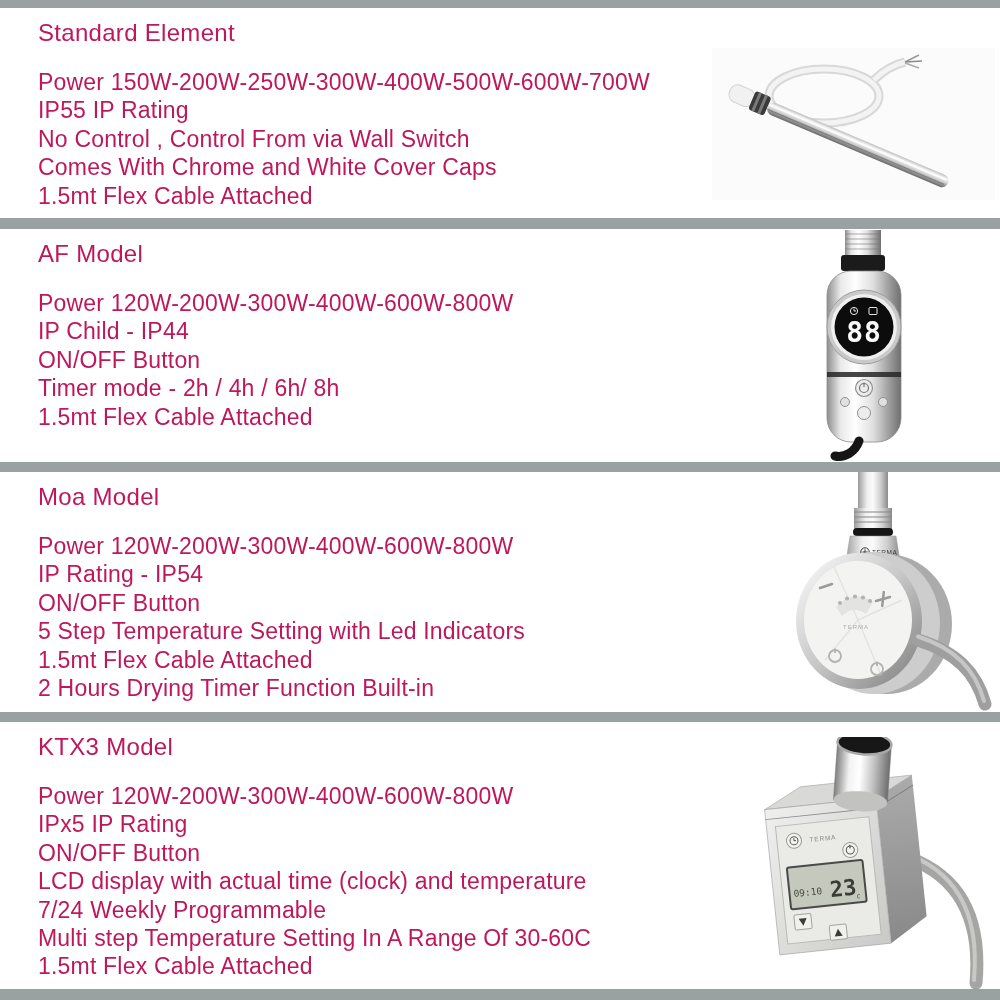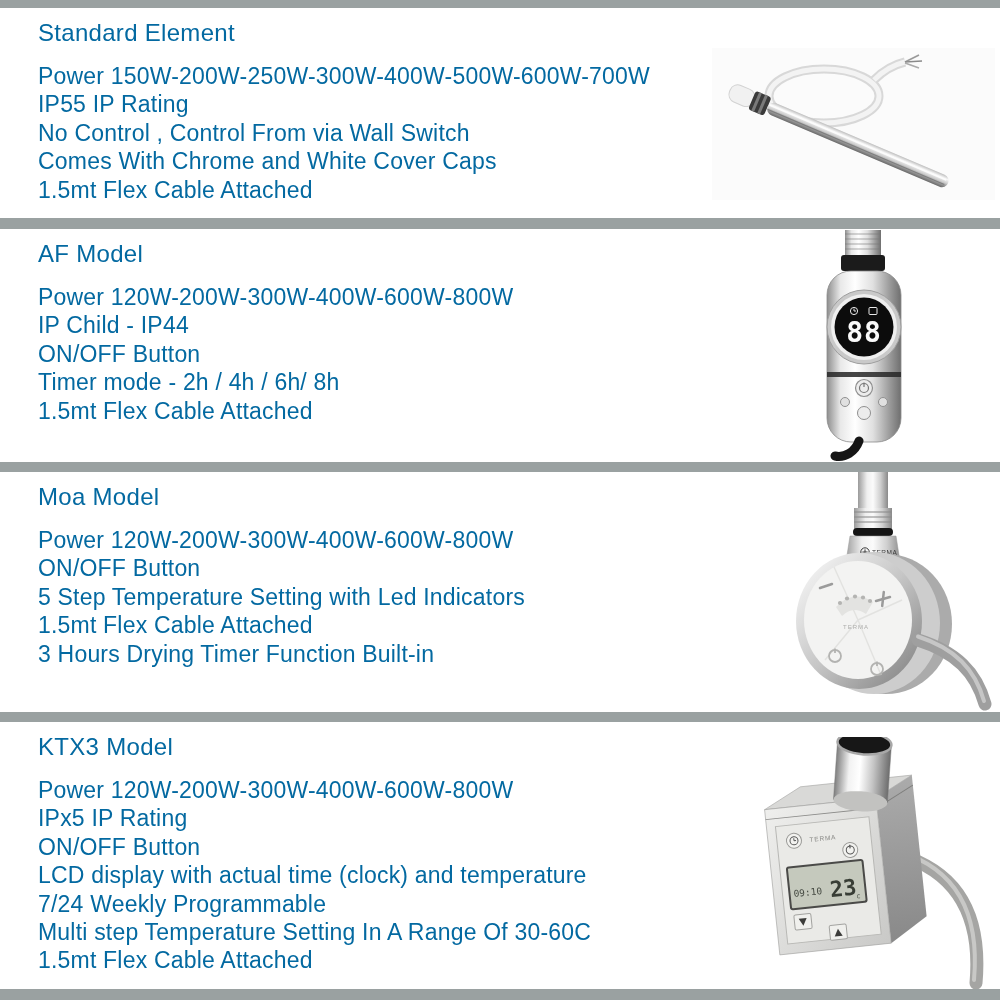--- a/index.html
+++ b/index.html
@@ -1,33 +1,33 @@
 <!DOCTYPE html>
 <html><head>
 <meta charset="utf-8">
 <style>
   html,body{margin:0;padding:0;background:#ffffff;}
   .page{
     position:relative;width:1000px;height:1000px;overflow:hidden;
-    background:#ffffff;color:#0369a1;
+    background:#ffffff;color:#be185d;
     font-family:"Liberation Sans",sans-serif;
   }
   .bar{position:absolute;left:0;width:1000px;background:#9aa1a1;}
   .bar.top{top:0;height:8px;}
   .bar.d1{top:218px;height:11px;}
   .bar.d2{top:462px;height:10px;}
   .bar.d3{top:712px;height:10px;}
   .bar.bottom{top:989px;height:11px;}
   .section{position:absolute;left:0;width:1000px;padding:10px 0 0 38px;box-sizing:border-box;}
   .sec1{top:8px;height:210px;}
   .sec2{top:229px;height:258px;}
   .sec3{top:472px;height:240px;border-radius:21px;}
   .sec4{top:722px;height:311px;}
   .section-title{font-size:24px;line-height:30px;letter-spacing:0.3px;}
-  .spec-list{margin-top:14px;}
+  .spec-list{margin-top:20px;}
   .spec-line{font-size:23px;line-height:28.4px;letter-spacing:0.2px;white-space:nowrap;}
   .photo{position:absolute;display:block;}
   .photo1{left:712px;top:48px;}
   .photo2{left:795px;top:230px;}
   .photo3{left:778px;top:472px;}
   .photo4{left:732px;top:737px;}
   svg text{font-family:"Liberation Sans",sans-serif;}
   svg text.lcd{font-family:"DejaVu Sans Mono",monospace;}
 </style>
 </head>
@@ -135,24 +135,25 @@
     </g>
     <path d="M 64 211 C 60 222 50 228 40 226" stroke="#151515" stroke-width="9" fill="none" stroke-linecap="round"></path>
   </svg>
 
   <div class="bar d2"></div>
 
   <div class="section sec3">
     <div class="section-title">Moa Model</div>
     <div class="spec-list">
       <div class="spec-line">Power 120W-200W-300W-400W-600W-800W</div>
+      <div class="spec-line">IP Rating - IP54</div>
       <div class="spec-line">ON/OFF Button</div>
       <div class="spec-line">5 Step Temperature Setting with Led Indicators</div>
       <div class="spec-line">1.5mt Flex Cable Attached</div>
-      <div class="spec-line">3 Hours Drying Timer Function Built-in</div>
+      <div class="spec-line">2 Hours Drying Timer Function Built-in</div>
     </div>
   </div>
 
   <svg class="photo photo3" width="217" height="240" viewBox="0 0 217 240">
     <defs>
       <linearGradient id="chrome3" x1="0" y1="0" x2="1" y2="0">
         <stop offset="0" stop-color="#9a9a9a"></stop>
           <stop offset="0.3" stop-color="#efefef"></stop>
         <stop offset="0.5" stop-color="#fbfbfb"></stop>
           <stop offset="0.75" stop-color="#cfcfcf"></stop>

